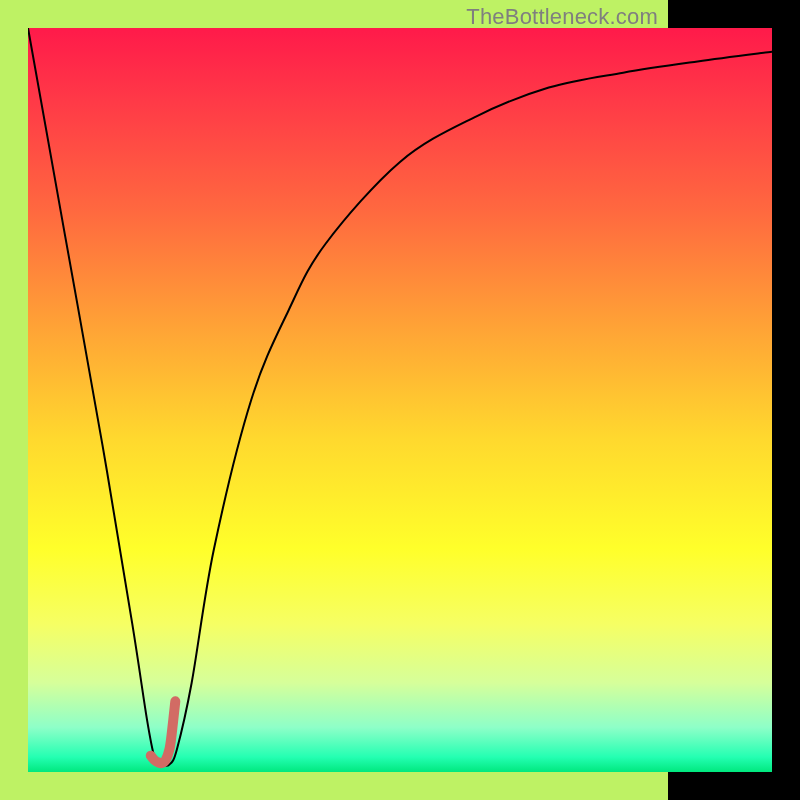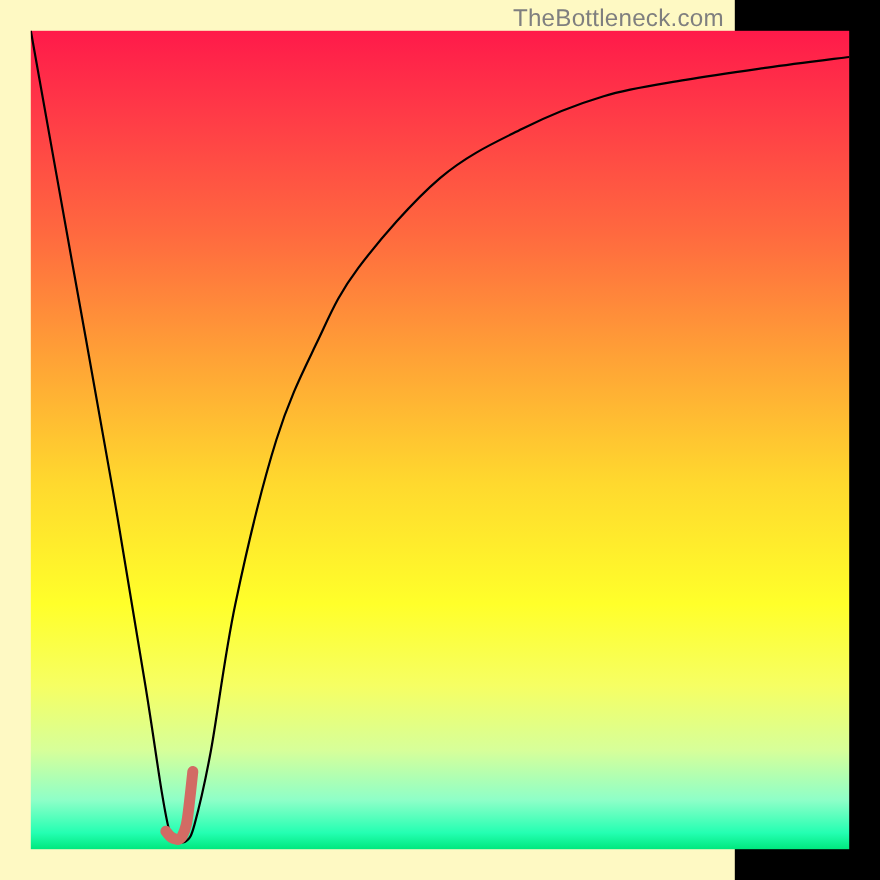--- a/index.html
+++ b/index.html
@@ -9,21 +9,21 @@
     height: 800px;
     background: #000;
     overflow: hidden;
     font-family: Arial, Helvetica, sans-serif;
   }
   .frame {
     position: absolute;
     top: 0; left: 0;
     width: 668px;
     height: 800px;
-    background: #fef9c3;
+    background: #bef264;
   }
   .plot-area {
     position: absolute;
     top: 28px;
     left: 28px;
     width: 744px;
     height: 744px;
     
     background: linear-gradient(
       to bottom,

